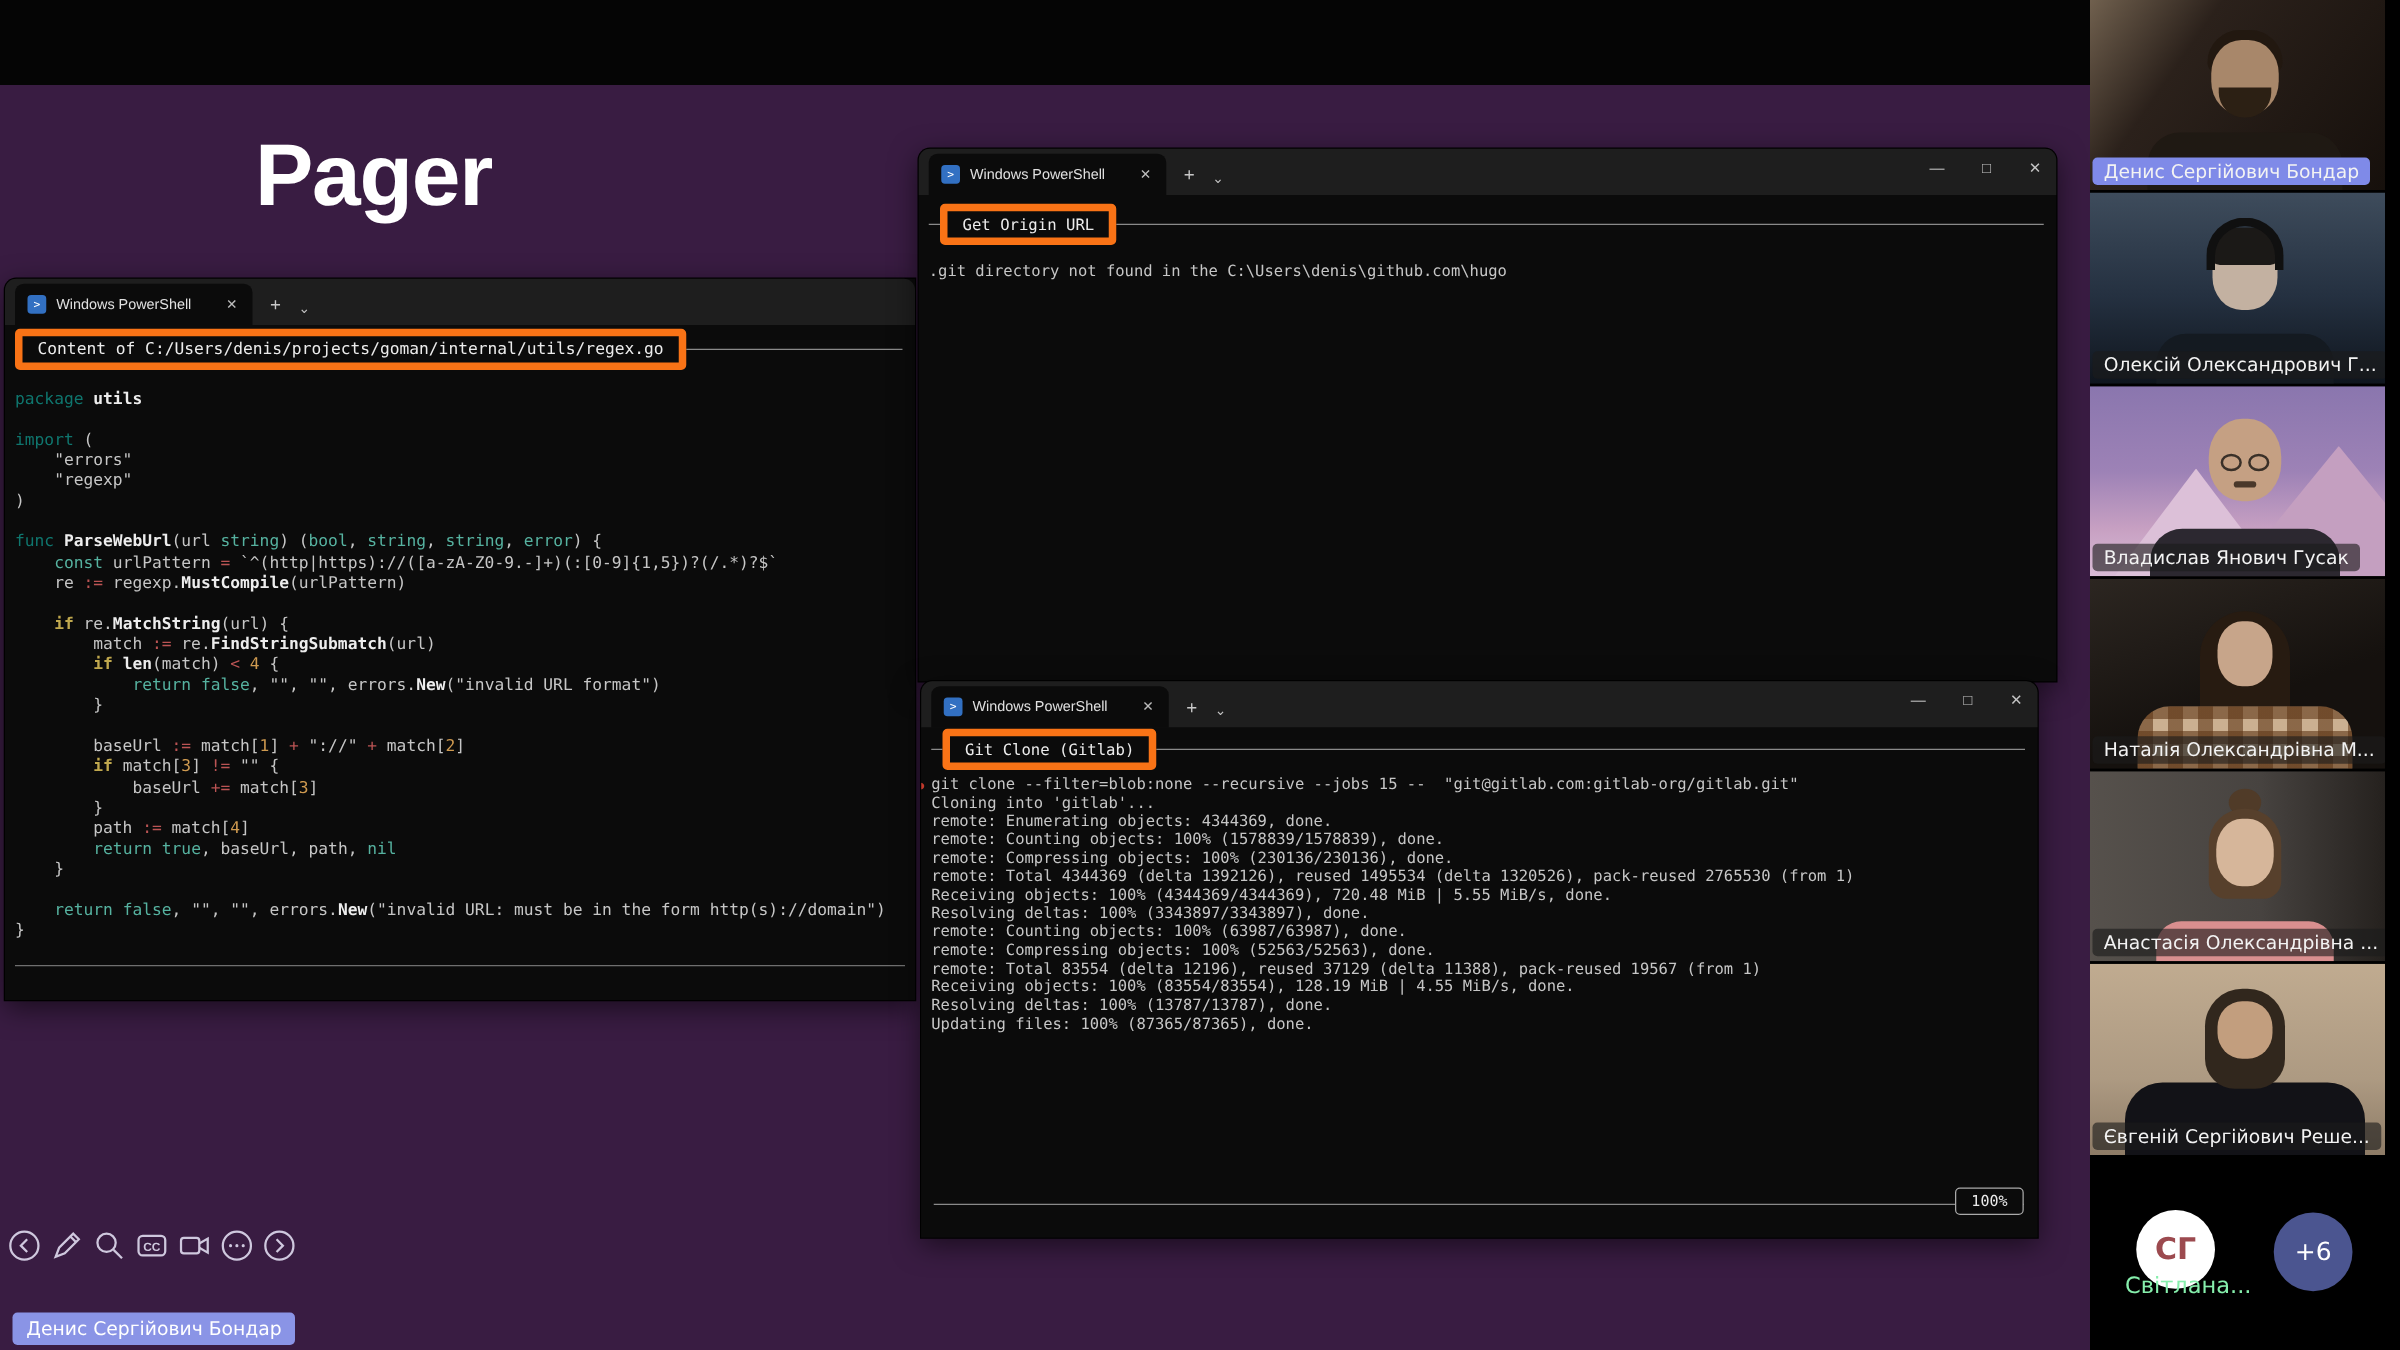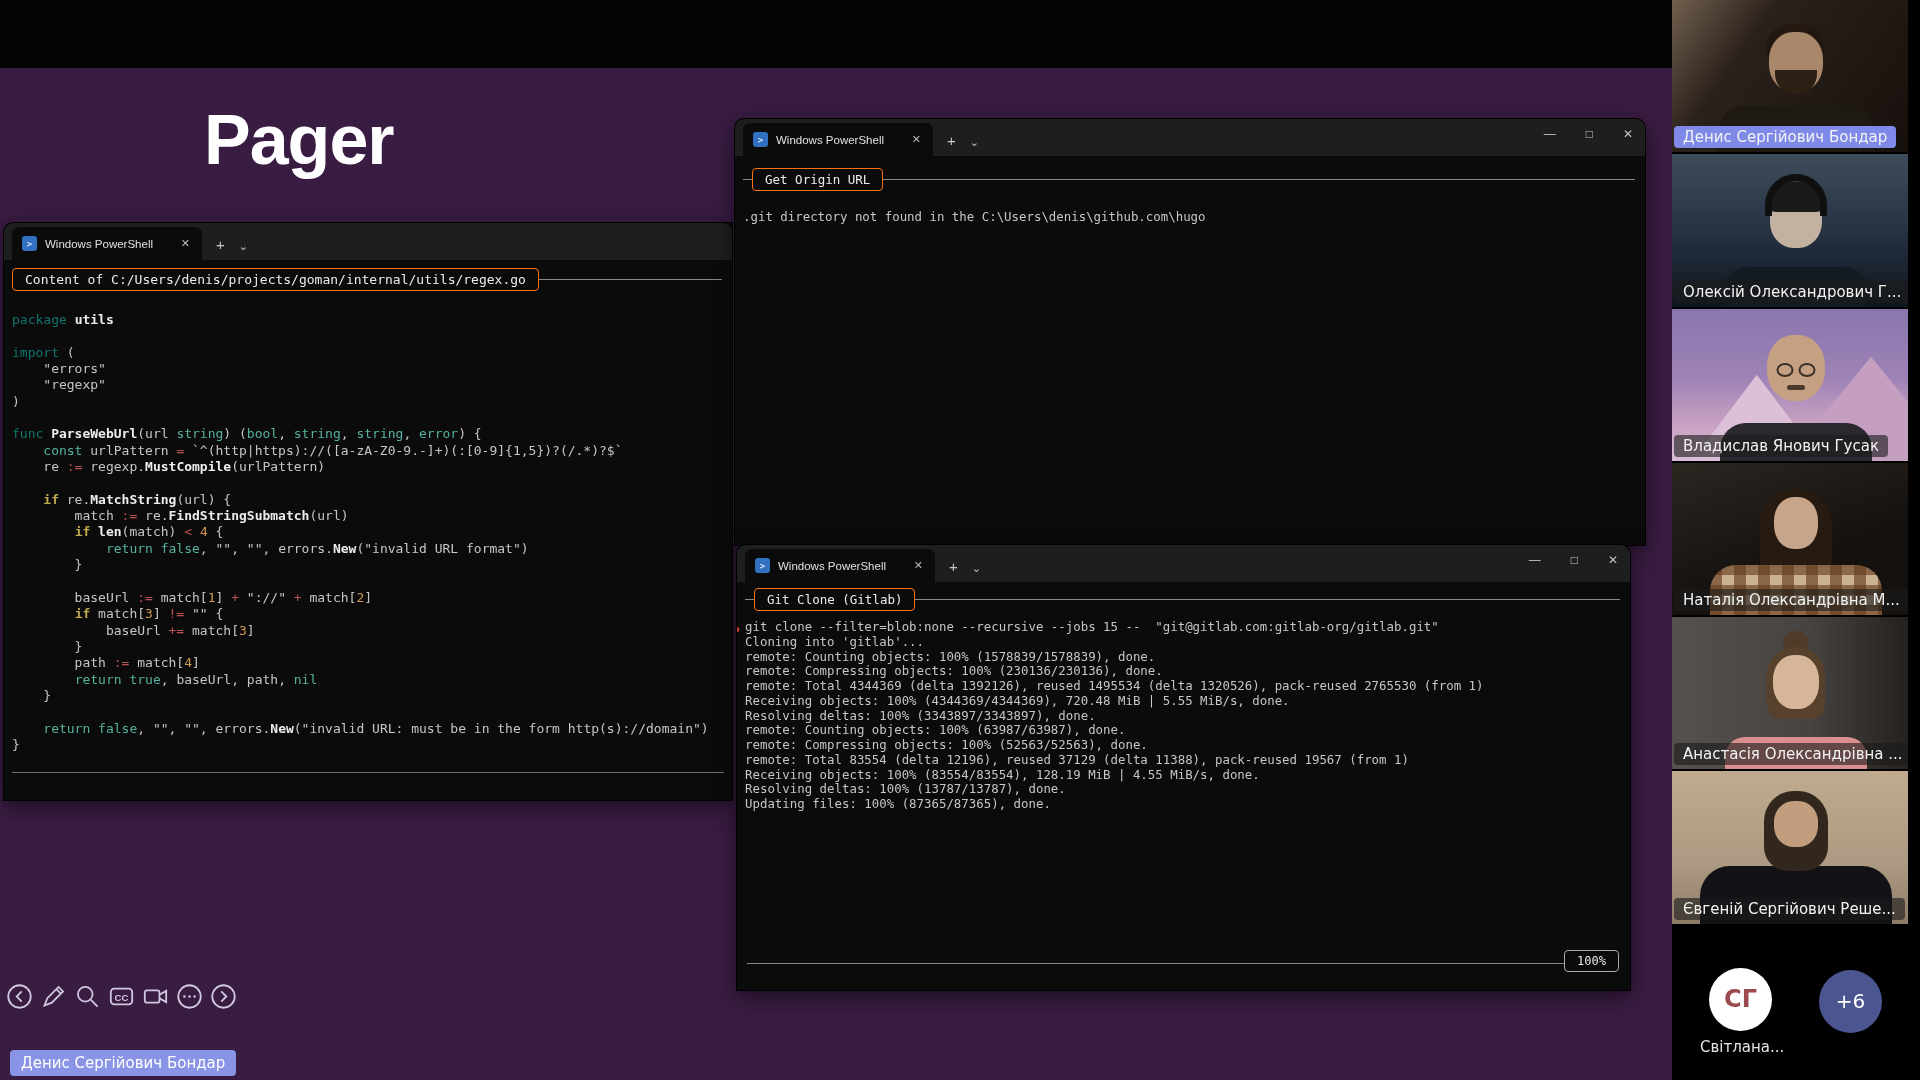--- a/index.html
+++ b/index.html
@@ -30,21 +30,21 @@
   .tab-new,.tab-dd{color:#c8c8c8;font-size:15px;margin:0 0 7px 14px;}
   .tab-dd{font-size:11px;}
   .win-controls{position:absolute;right:12px;top:8px;display:flex;gap:30px;color:#c4c4c4;font-size:12px;}
   .win-controls span{cursor:default;}
 
   .term-body{position:absolute;left:0;right:0;top:37px;bottom:0;background:#0b0b0b;
              font-family:"DejaVu Sans Mono",monospace;color:#c6c6c6;overflow:hidden;
              padding:0 10px 0 8px;}
   .tui-header{display:flex;align-items:center;height:28px;}
   .tui-dash{width:9px;height:1px;background:#8a8a8a;flex:0 0 auto;}
-  .tui-box{border:1px solid #f97316;border-radius:4px;padding:3px 12px;color:#ececec;
+  .tui-box{border:6px solid #f97316;border-radius:4px;padding:3px 12px;color:#ececec;
            white-space:nowrap;background:#0b0b0b;z-index:1;}
   .tui-rule{flex:1;height:1px;background:#8a8a8a;}
 
   .code{margin-top:19px;font-size:13px;line-height:16.35px;}
   .code .tline,.gitout .tline{white-space:pre;position:relative;}
   .gitout{margin-top:7px;font-size:12.4px;line-height:14.75px;}
   .win-left .tui-header{margin-top:5px;font-size:13px;}
   .win-tr .tui-header{margin-top:9px;font-size:12.5px;}
   .win-br .tui-header{margin-top:3px;font-size:12.5px;}
   .single-out{margin-top:16px;font-size:12.4px;}
@@ -129,21 +129,21 @@
   .s6{background:linear-gradient(180deg,#c0ab90 0%,#ad9a82 60%,#8e7c67 100%);}
   .s6 .p-hair{width:64px;height:80px;top:20px;background:#31271d;border-radius:30px 30px 24px 24px;}
   .s6 .p-head{width:44px;height:46px;top:30px;background:#c29e7e;border-radius:45%;}
   .s6 .p-body{width:192px;height:58px;bottom:0;background:#121217;border-radius:30px 30px 0 0;}
 
   
   .tile-overflow{position:relative;background:#000;}
   .sg-avatar{position:absolute;left:37px;top:42px;width:63px;height:63px;border-radius:50%;
              background:#ffffff;color:#9c4a4f;font-weight:bold;font-size:24px;
              display:flex;align-items:center;justify-content:center;font-family:"DejaVu Sans",sans-serif;}
-  .sg-name{position:absolute;left:28px;top:112px;color:#e5e5e5;font-size:15px;font-family:"DejaVu Sans",sans-serif;}
+  .sg-name{position:absolute;left:28px;top:92px;color:#86efac;font-size:18px;font-family:"DejaVu Sans",sans-serif;}
   .more-avatar{position:absolute;left:147px;top:44px;width:63px;height:63px;border-radius:50%;
                background:#4b5590;color:#fff;font-size:20px;display:flex;align-items:center;
                justify-content:center;font-family:"DejaVu Sans",sans-serif;}
 </style>
 </head>
 <body>
 
 <div class="screen">
 
   <div class="share-area">
@@ -240,20 +240,21 @@
       </div>
       <div class="term-body">
         <div class="tui-header">
           <span class="tui-dash"></span>
           <span class="tui-box">Git Clone (Gitlab)</span>
           <span class="tui-rule"></span>
         </div>
         <div class="gitout">
             <div class="tline"><span class="c-dot">●</span><span class="c-txt">git clone --filter=blob:none --recursive --jobs 15 --  "git@gitlab.com:gitlab-org/gitlab.git"</span></div>
             <div class="tline">Cloning into 'gitlab'...</div>
+            <div class="tline">remote: Enumerating objects: 4344369, done.</div>
             <div class="tline">remote: Counting objects: 100% (1578839/1578839), done.</div>
             <div class="tline">remote: Compressing objects: 100% (230136/230136), done.</div>
             <div class="tline">remote: Total 4344369 (delta 1392126), reused 1495534 (delta 1320526), pack-reused 2765530 (from 1)</div>
             <div class="tline">Receiving objects: 100% (4344369/4344369), 720.48 MiB | 5.55 MiB/s, done.</div>
             <div class="tline">Resolving deltas: 100% (3343897/3343897), done.</div>
             <div class="tline">remote: Counting objects: 100% (63987/63987), done.</div>
             <div class="tline">remote: Compressing objects: 100% (52563/52563), done.</div>
             <div class="tline">remote: Total 83554 (delta 12196), reused 37129 (delta 11388), pack-reused 19567 (from 1)</div>
             <div class="tline">Receiving objects: 100% (83554/83554), 128.19 MiB | 4.55 MiB/s, done.</div>
             <div class="tline">Resolving deltas: 100% (13787/13787), done.</div>

